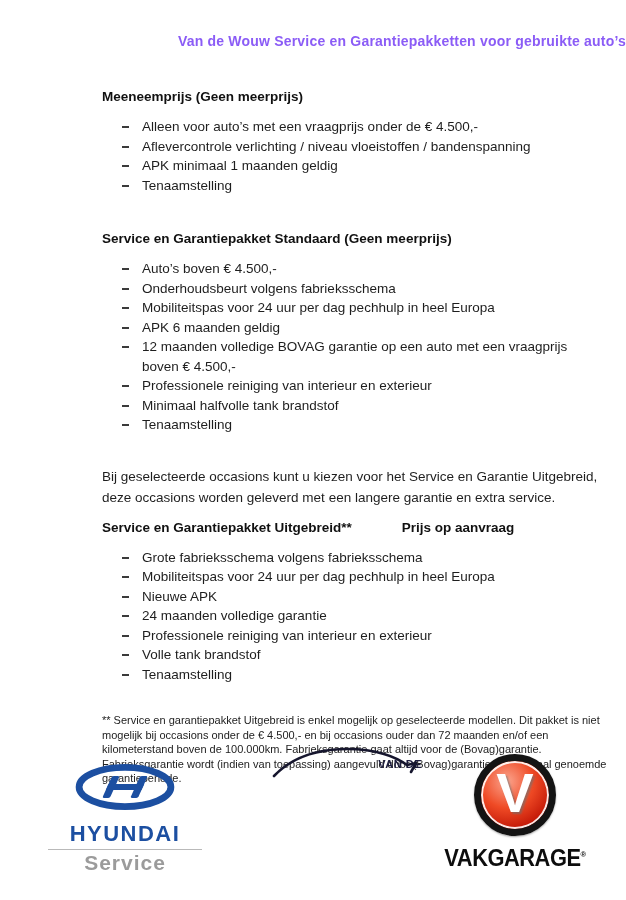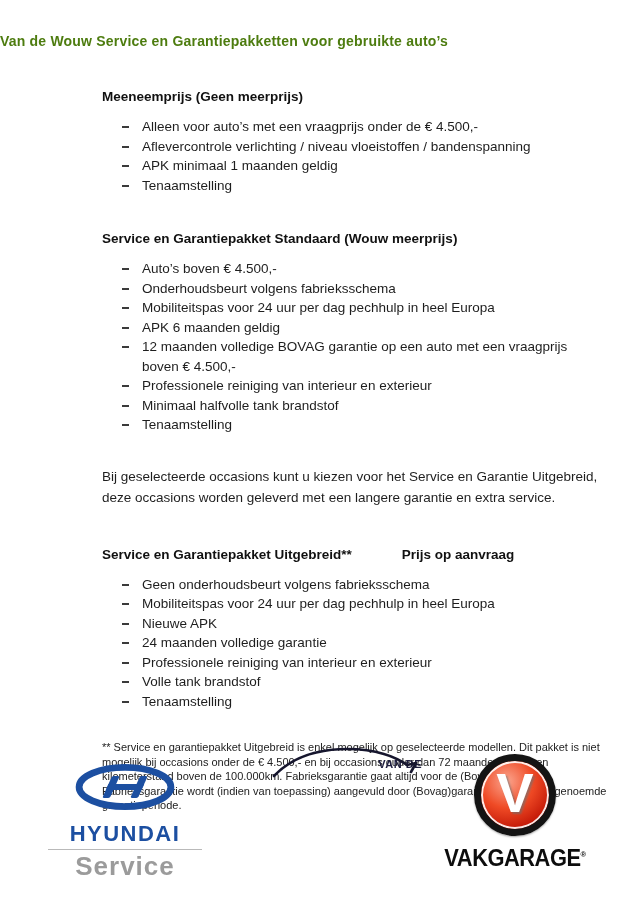--- a/index.html
+++ b/index.html
@@ -3,31 +3,31 @@
 <meta charset="utf-8">
 <style>
   * { margin:0; padding:0; box-sizing:border-box; }
   html,body { background:#e8e8e8; }
   body { font-family:"Liberation Sans", sans-serif; }
   .page {
     width:626px; height:900px; background:#ffffff; color:#1c1c1c;
     overflow:hidden; position:relative; margin:0 auto;
   }
   .title {
-    margin-top:33px; text-align:left;
-    font-size:14px; font-weight:bold; color:#4d7c0f; letter-spacing:.2px;
+    margin-top:33px; text-align:right;
+    font-size:14px; font-weight:bold; color:#8b5cf6; letter-spacing:.2px;
   }
   .content { padding-left:102px; padding-right:45px; }
   h2.heading {
     font-size:13.5px; font-weight:bold; color:#111;
     margin-top:0;
   }
   .sec1 { margin-top:40px; }
   .sec2 { margin-top:36px; }
-  .sec3 { margin-top:39px; }
+  .sec3 { margin-top:12px; }
   .price-note { display:inline-block; margin-left:46px; font-weight:bold; }
   ul.blist { list-style:none; margin-top:13px; width:500px; }
   ul.blist li {
     position:relative; padding-left:40px;
     font-size:13.5px; line-height:19.5px; color:#1e1e1e;
   }
   ul.blist li::before {
     content:""; position:absolute; left:20px; top:9px;
     width:7px; height:2px; background:#3a3a3a;
   }
@@ -46,21 +46,21 @@
     padding:0 36px 0 46px;
   }
   
   .hyundai { width:158px; text-align:center; margin-top:6px; }
   .hyundai-name {
     margin-top:7px; font-size:22px; font-weight:bold;
     color:#1c4fa1; letter-spacing:1.5px;
   }
   .hyundai-rule { border:0; border-top:1px solid #b9b9b9; margin:2px 2px 1px 2px; }
   .hyundai-sub {
-    font-size:26px; font-weight:bold; color:#9b9b9b; letter-spacing:1px;
+    font-size:21px; font-weight:bold; color:#9b9b9b; letter-spacing:1px;
   }
   
   .wouw { width:200px; position:relative; padding-left:4px;text-align:right; }
   .wouw-swoosh { position:absolute; top:-14px; left:48px; }
   .wouw-top {
     font-size:11px; font-weight:800; color:#1d1d3e; letter-spacing:.5px;
   }
   .wouw-name {
     font-size:45px; font-weight:800; color:#20203f;
     letter-spacing:-1px; line-height:.92; margin-top:1px;
@@ -98,42 +98,42 @@
       <h2 class="heading">Meeneemprijs  (Geen meerprijs)</h2>
       <ul class="blist">
         <li>Alleen voor auto’s met een vraagprijs onder de € 4.500,-</li>
         <li>Aflevercontrole verlichting / niveau vloeistoffen / bandenspanning</li>
         <li>APK minimaal 1 maanden geldig</li>
         <li>Tenaamstelling</li>
       </ul>
     </section>
 
     <section class="sec2">
-      <h2 class="heading">Service en Garantiepakket Standaard  (Wouw meerprijs)</h2>
+      <h2 class="heading">Service en Garantiepakket Standaard  (Geen meerprijs)</h2>
       <ul class="blist">
         <li>Auto’s boven € 4.500,-</li>
         <li>Onderhoudsbeurt volgens fabrieksschema</li>
         <li>Mobiliteitspas voor 24 uur per dag pechhulp in heel Europa</li>
         <li>APK 6 maanden geldig</li>
         <li>12 maanden volledige BOVAG garantie op een auto met een vraagprijs boven € 4.500,-</li>
         <li>Professionele reiniging van interieur en exterieur</li>
         <li>Minimaal halfvolle tank brandstof</li>
         <li>Tenaamstelling</li>
       </ul>
     </section>
 
     <p class="between-para">Bij geselecteerde occasions kunt u kiezen voor het Service en Garantie Uitgebreid, deze occasions worden geleverd met een langere garantie en extra service.</p>
 
     <section class="sec3">
       <h2 class="heading">
         <span>Service en Garantiepakket Uitgebreid**</span>
         <span class="price-note">Prijs op aanvraag</span>
       </h2>
       <ul class="blist">
-        <li>Geen onderhoudsbeurt volgens fabrieksschema</li>
+        <li>Grote fabrieksschema volgens fabrieksschema</li>
         <li>Mobiliteitspas voor 24 uur per dag pechhulp in heel Europa</li>
         <li>Nieuwe APK</li>
         <li>24 maanden volledige garantie</li>
         <li>Professionele reiniging van interieur en exterieur</li>
         <li>Volle tank brandstof</li>
         <li>Tenaamstelling</li>
       </ul>
     </section>
 
     <p class="footnote">** Service en garantiepakket Uitgebreid is enkel mogelijk op geselecteerde modellen. Dit pakket is niet mogelijk bij occasions onder de € 4.500,- en bij occasions ouder dan 72 maanden en/of een kilometerstand boven de 100.000km.  Fabrieksgarantie gaat altijd voor de (Bovag)garantie. Fabrieksgarantie wordt (indien van toepassing) aangevuld door (Bovag)garantie tot de totaal genoemde garantieperiode.</p>

